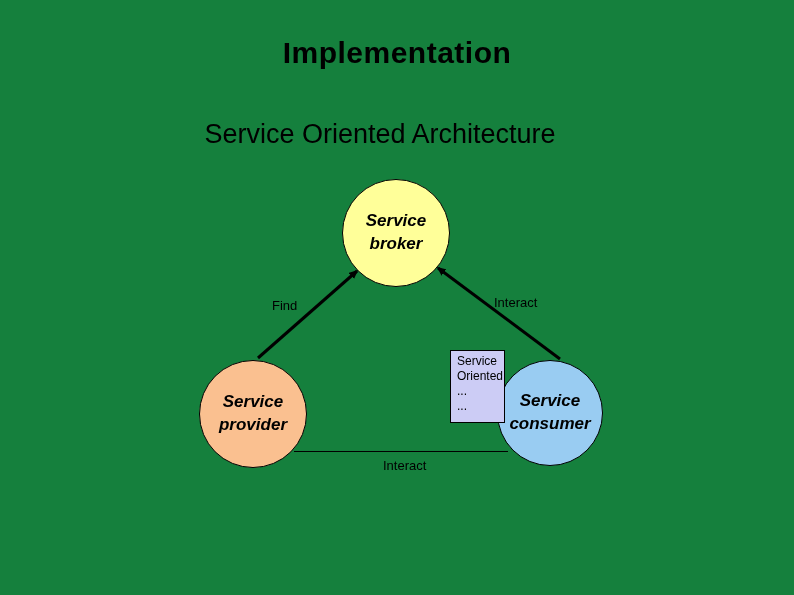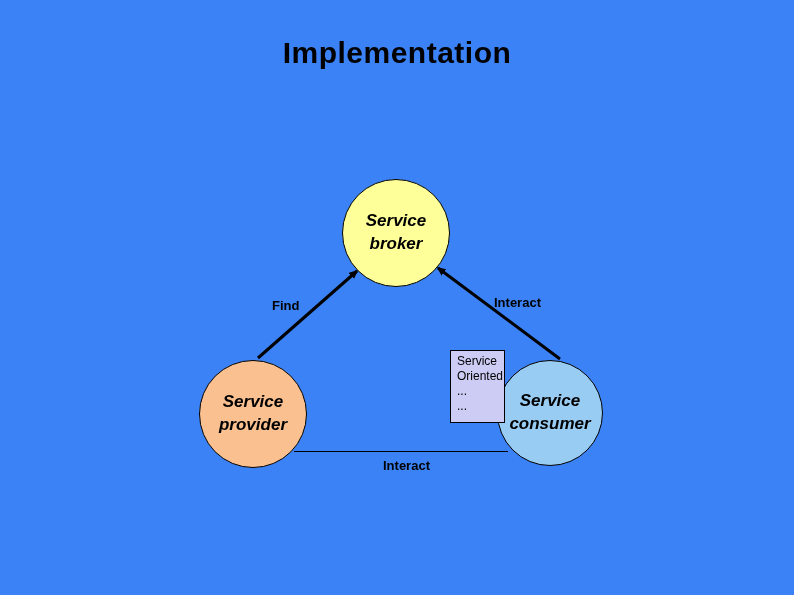--- a/index.html
+++ b/index.html
@@ -7,21 +7,21 @@
     padding: 0;
     background: #ffffff;
     font-family: "Liberation Sans", sans-serif;
     color: #000000;
   }
   .slide {
     position: relative;
     width: 794px;
     height: 595px;
     overflow: hidden;
-    background: #3b82f6;
+    background: #15803d;
   }
   .slide-title {
     position: absolute;
     left: 0;
     top: 36px;
     width: 794px;
     margin: 0;
     text-align: center;
     font-size: 30px;
     font-weight: bold;
@@ -59,21 +59,21 @@
     font-style: italic;
     line-height: 1.35;
     z-index: 1;
   }
   .node-broker   { left: 342px; top: 179px; width: 108px; height: 108px; }
   .node-consumer { left: 199px; top: 360px; width: 108px; height: 108px; }
   .node-provider { left: 497px; top: 360px; width: 106px; height: 106px; }
   .edge-label {
     position: absolute;
     font-size: 13px;
-    font-weight: bold;
+    font-weight: normal;
     white-space: nowrap;
     z-index: 4;
     text-align: center;
   }
   .label-find     { left: 272px; top: 298px; }
   .label-publish  { left: 494px; top: 295px; }
   .label-interact { left: 383px; top: 458px; }
   .contract-box {
     position: absolute;
     left: 450px; top: 350px;
@@ -87,20 +87,21 @@
     overflow: hidden;
   }
   .contract-line { display: block; }
 </style>
 </head>
 <body>
 
 <div class="slide">
 
   <h1 class="slide-title">Implementation</h1>
+  <h2 class="slide-subtitle">Service Oriented Architecture</h2>
 
   <svg class="edges-svg" width="794" height="595" viewBox="0 0 794 595">
     <defs>
       <marker id="arrowhead" markerWidth="9" markerHeight="8" refX="7.5" refY="4" orient="auto" markerUnits="userSpaceOnUse">
         <path d="M0,0 L9,4 L0,8 Z" fill="#000000"></path>
       </marker>
     </defs>
     <line x1="258" y1="358" x2="357" y2="271" stroke-width="3" marker-end="url(#arrowhead)" stroke="#000000"></line>
     <line x1="560" y1="359" x2="438" y2="268" stroke-width="3" marker-end="url(#arrowhead)" stroke="#000000"></line>
     <line x1="294" y1="451.5" x2="508" y2="451.5" stroke-width="1.2" stroke="#000000"></line>

